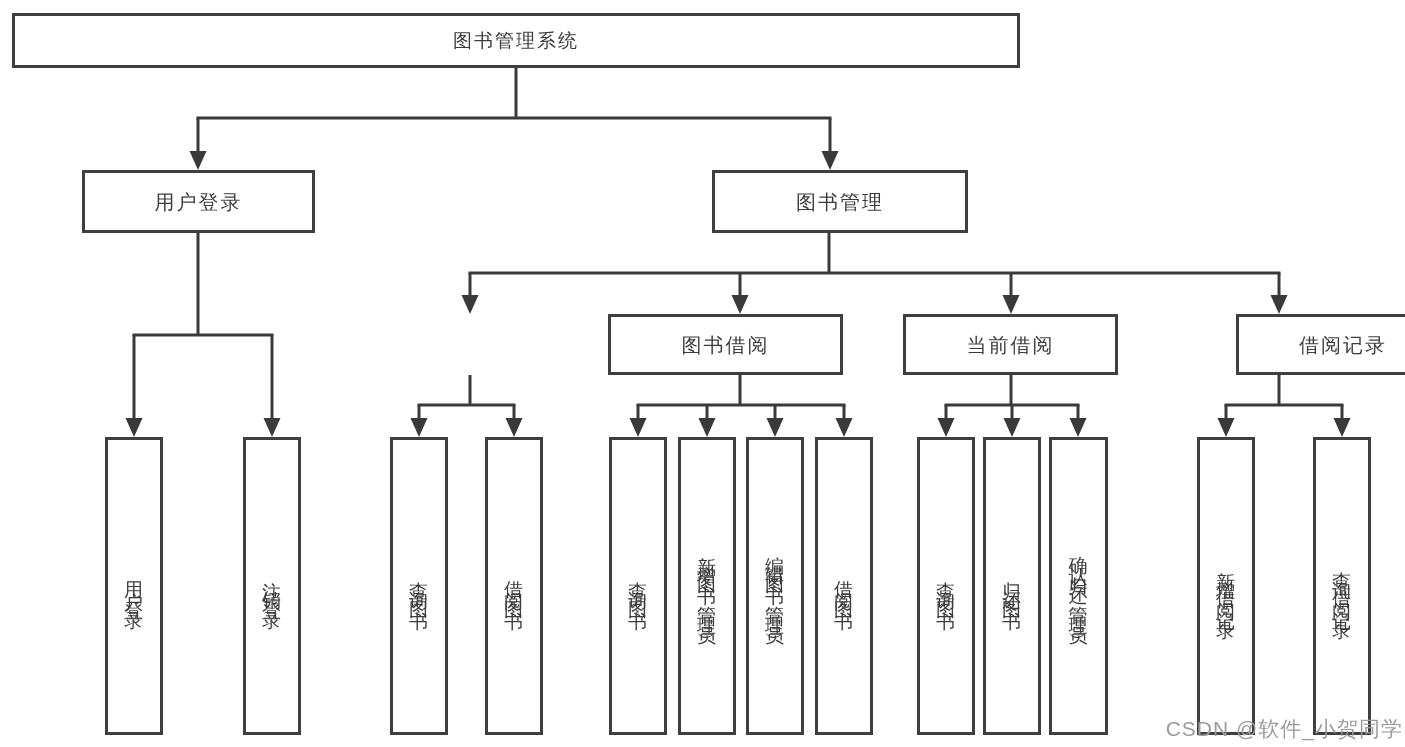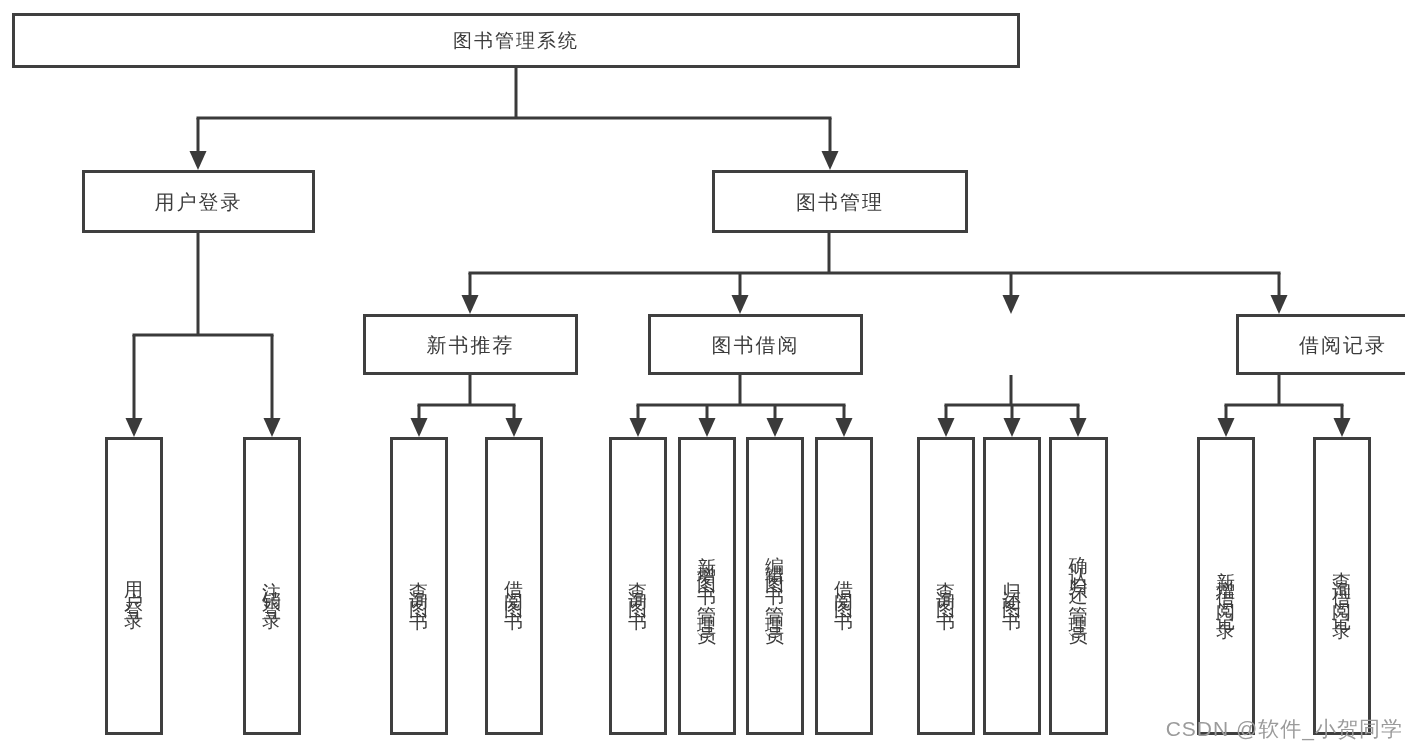--- a/index.html
+++ b/index.html
@@ -121,25 +121,25 @@
     <span class="h-label">图书管理系统</span>
   </div>
 
   <div class="node" style="left:82px;top:170px;width:233px;height:63px">
     <span class="h-label">用户登录</span>
   </div>
   <div class="node" style="left:712px;top:170px;width:256px;height:63px">
     <span class="h-label">图书管理</span>
   </div>
 
-  <div class="node" style="left:363px;top:314px;width:215px;height:61px">
-    <span class="h-label">新书推荐</span>
+  <div class="node" style="left:608px;top:314px;width:235px;height:61px">
+    <span class="h-label">图书借阅</span>
   </div>
-  <div class="node" style="left:648px;top:314px;width:215px;height:61px">
-    <span class="h-label">图书借阅</span>
+  <div class="node" style="left:903px;top:314px;width:215px;height:61px">
+    <span class="h-label">当前借阅</span>
   </div>
   <div class="node" style="left:1236px;top:314px;width:214px;height:61px">
     <span class="h-label">借阅记录</span>
   </div>
 
   <div class="node" style="left:105px;top:437px;width:58px;height:298px">
     <span class="v-label">用户登录</span>
   </div>
   <div class="node" style="left:243px;top:437px;width:58px;height:298px">
     <span class="v-label">注销登录</span>

